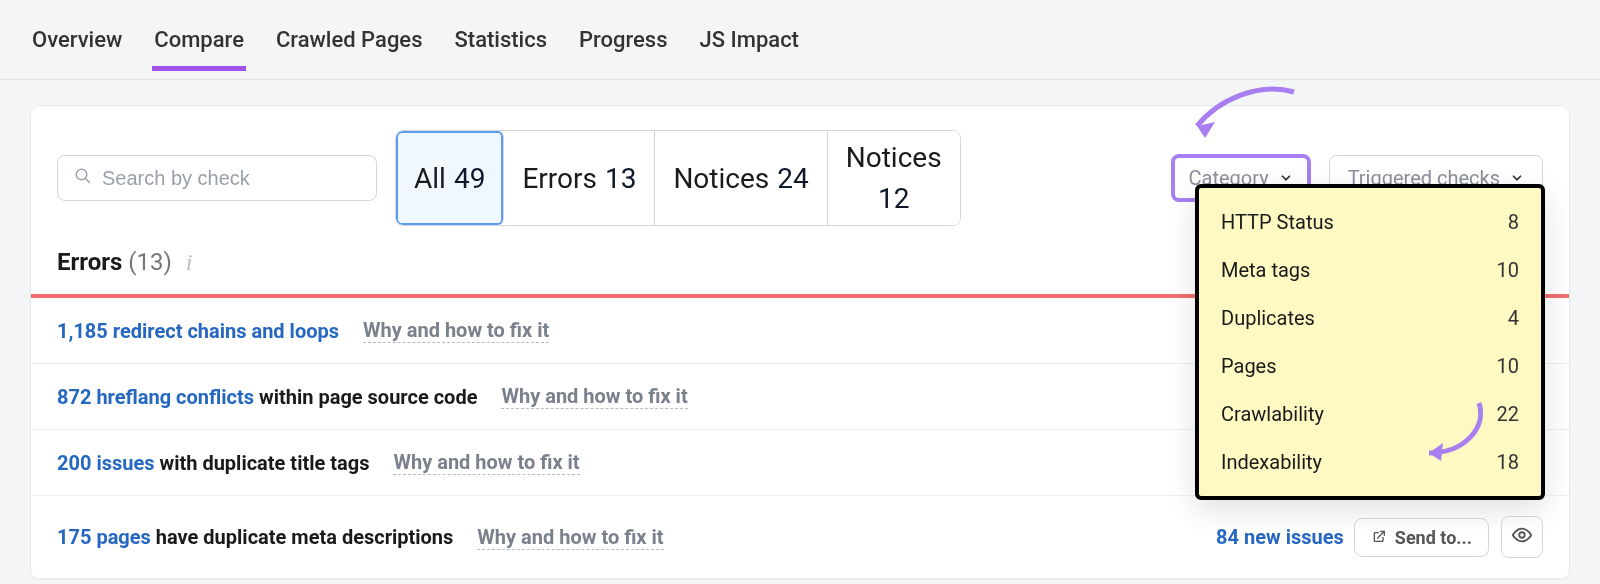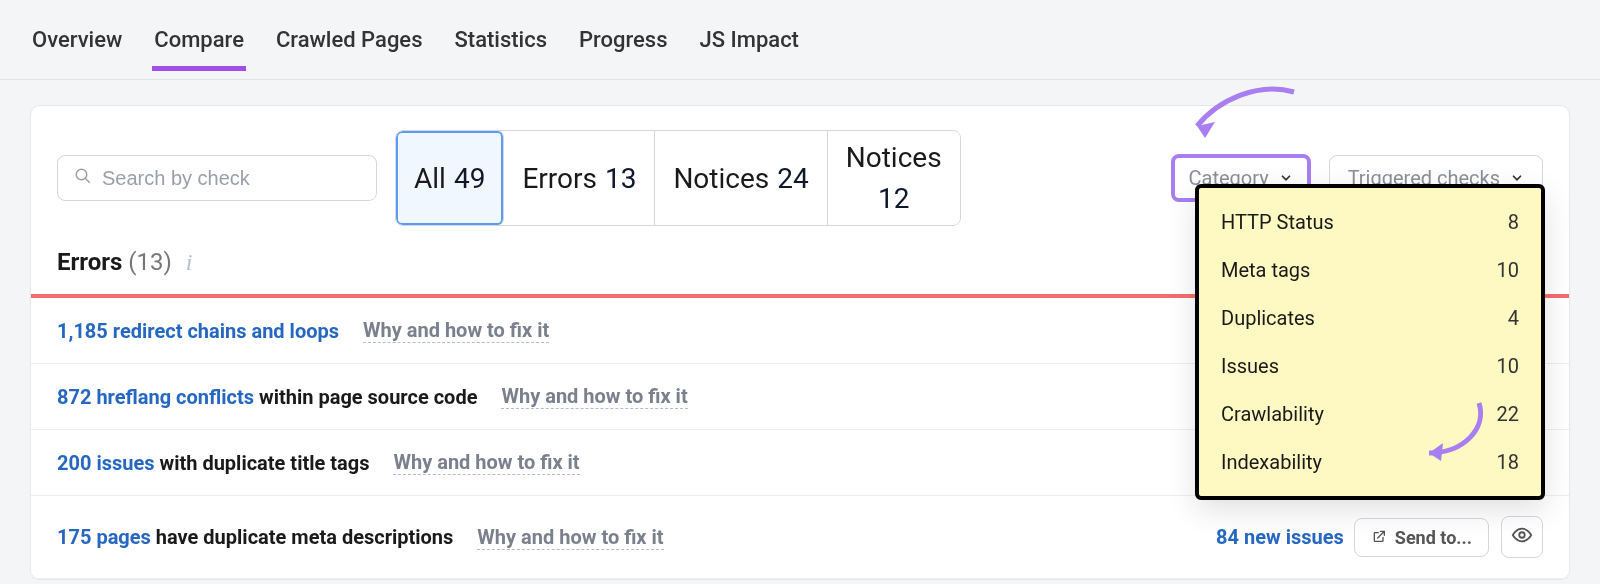--- a/index.html
+++ b/index.html
@@ -344,21 +344,21 @@
     </div>
     <div class="dd-item">
       <span>Meta tags</span>
       <span class="dd-count">10</span>
     </div>
     <div class="dd-item">
       <span>Duplicates</span>
       <span class="dd-count">4</span>
     </div>
     <div class="dd-item">
-      <span>Issues</span>
+      <span>Pages</span>
       <span class="dd-count">10</span>
     </div>
     <div class="dd-item">
       <span>Crawlability</span>
       <span class="dd-count">22</span>
     </div>
     <div class="dd-item">
       <span>Indexability</span>
       <span class="dd-count">18</span>
     </div>

